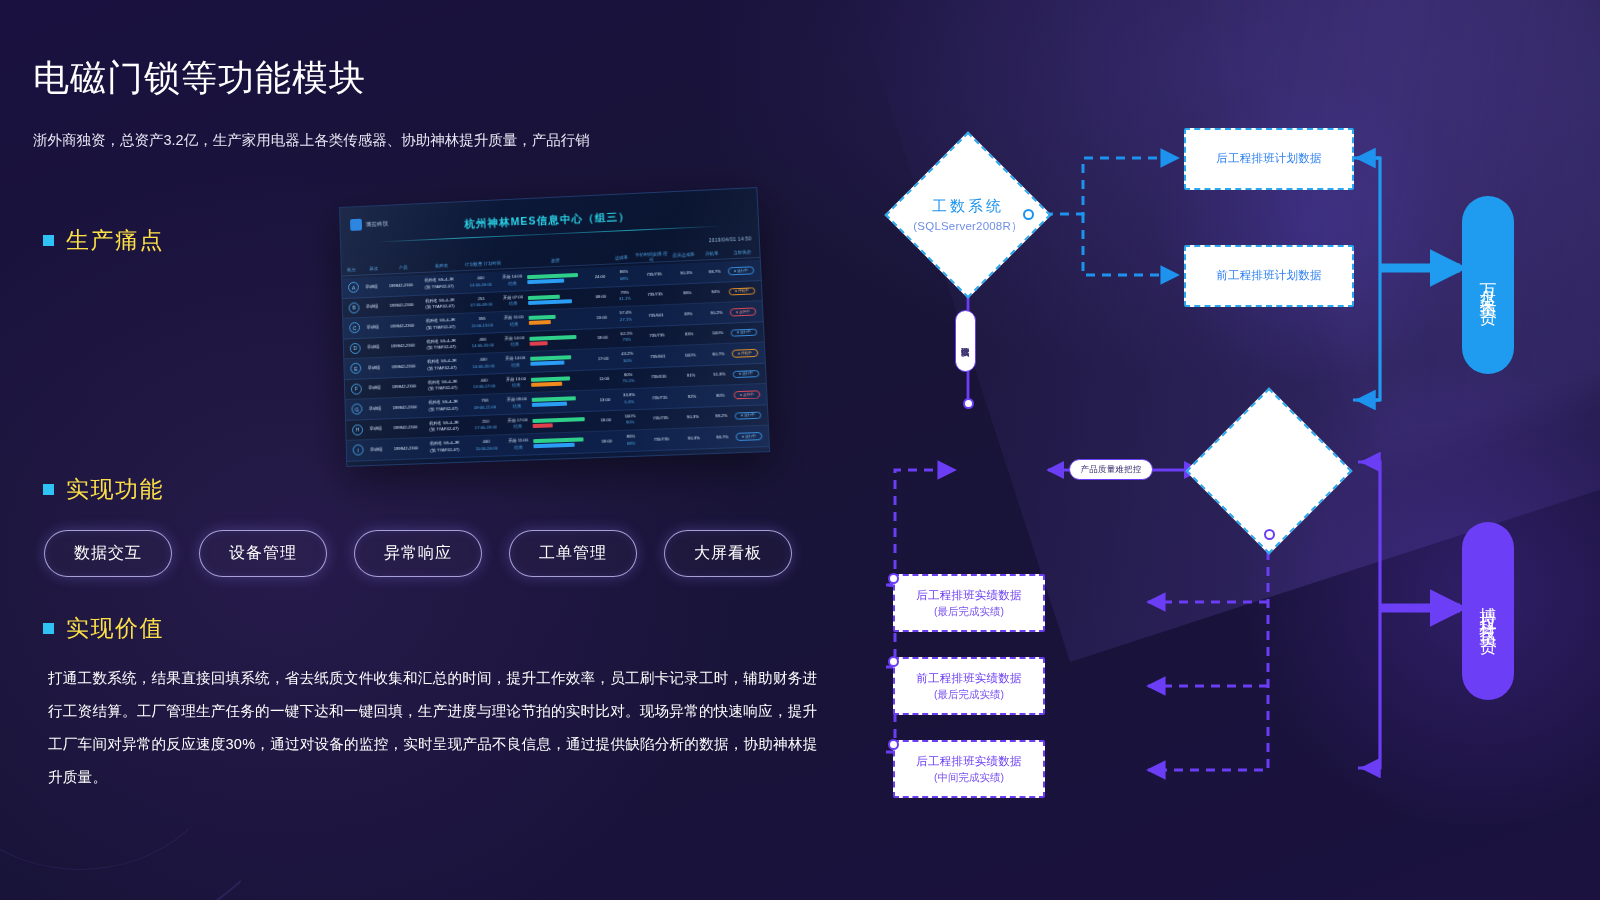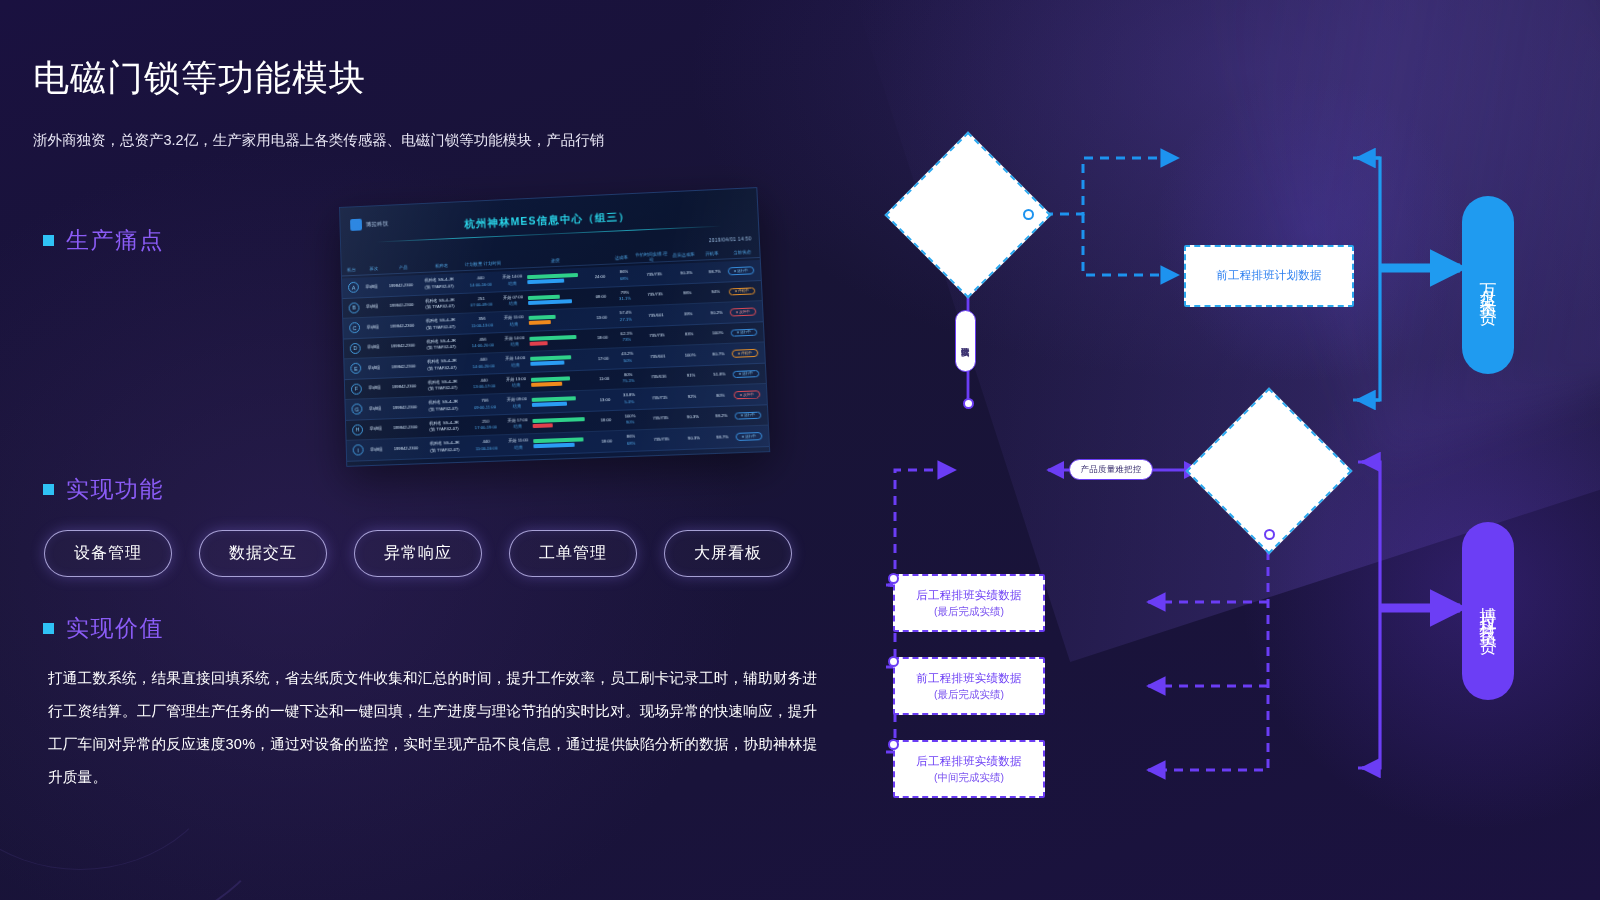--- a/index.html
+++ b/index.html
@@ -58,21 +58,21 @@
     font-size:36px; font-weight:400; letter-spacing:1px; color:#ffffff;
   }
   .company-desc {
     position:absolute; left:33px; top:125px; width:640px;
     font-size:14.5px; line-height:31px; color:#e9e7f5; font-weight:400;
   }
   .section-head {
     position:absolute; display:flex; align-items:center; gap:12px;
   }
   .bullet-sq { width:11px; height:11px; background:#2fc2f5; display:block; }
-  .section-title { font-size:23px; color:#8b5cf6; letter-spacing:1.5px; }
+  .section-title { font-size:23px; color:#fde047; letter-spacing:1.5px; }
 
   .pain-head { left:43px; top:225px; }
   .pain-list {
     position:absolute; left:52px; top:272px;
     border-left:3px solid #7b5bea; padding-left:18px;
   }
   .pain-item { font-size:16.5px; line-height:39.5px; color:#ffffff; letter-spacing:.6px; }
 
   .func-head { left:43px; top:474px; }
   .pills { position:absolute; left:44px; top:530px; display:flex; gap:27px; }
@@ -218,35 +218,35 @@
   <div class="bg-glow-right"></div>
   <div class="bg-curve"></div>
   <div class="bg-curve2"></div>
 </div>
 
 <div class="left">
 
   <div class="company-title">电磁门锁等功能模块</div>
 
   <div class="company-desc">
-    <div>浙外商独资，总资产3.2亿，生产家用电器上各类传感器、电磁门锁等功能模块，产品行销</div>
+    <div>浙外商独资，总资产3.2亿，生产家用电器上各类传感器、协助神林提升质量，产品行销</div>
   </div>
 
   <div class="section-head pain-head">
     <span class="bullet-sq"></span>
     <span class="section-title">生产痛点</span>
   </div>
 
   <div class="section-head func-head">
     <span class="bullet-sq"></span>
     <span class="section-title">实现功能</span>
   </div>
   <div class="pills">
+    <div class="pill">数据交互</div>
     <div class="pill">设备管理</div>
-    <div class="pill">数据交互</div>
     <div class="pill">异常响应</div>
     <div class="pill">工单管理</div>
     <div class="pill">大屏看板</div>
   </div>
 
   <div class="section-head value-head">
     <span class="bullet-sq"></span>
     <span class="section-title">实现价值</span>
   </div>
   <div class="value-body">打通工数系统，结果直接回填系统，省去纸质文件收集和汇总的时间，提升工作效率，员工刷卡记录工时，辅助财务进行工资结算。工厂管理生产任务的一键下达和一键回填，生产进度与理论节拍的实时比对。现场异常的快速响应，提升工厂车间对异常的反应速度30%，通过对设备的监控，实时呈现产品不良信息，通过提供缺陷分析的数据，协助神林提升质量。</div>
@@ -607,30 +607,37 @@
     <path d="M323,602 L323,602" fill="none" stroke="#6b3df5" stroke-width="3"></path>
 
     <path d="M538,462 L560,462 L560,768 L538,768" fill="none" stroke="#6c3ef5" stroke-width="3.2"></path>
     <path d="M560,462 L542,462" fill="none" stroke="#6c3ef5" stroke-width="3.2" marker-end="url(#ap)"></path>
     <path d="M560,768 L542,768" fill="none" stroke="#6c3ef5" stroke-width="3.2" marker-end="url(#ap)"></path>
     <path d="M560,608 L640,608" fill="none" stroke="#6c3ef5" stroke-width="9" marker-end="url(#apfat)"></path>
   </svg>
 
   <div class="diamond-wrap" style="left:64px; top:131px;">
     <div class="diamond"></div>
+    <div class="diamond-label">
+      <div class="dl-main">工数系统</div>
+      <div class="dl-sub">(SQLServer2008R）</div>
+    </div>
   </div>
   <div class="dot" style="left:203px; top:209px;"></div>
 
   <div class="dot purple" style="left:143px; top:398px;"></div>
 
   <div class="diamond-wrap" style="left:365px; top:387px;">
     <div class="diamond"></div>
   </div>
   <div class="dot purple" style="left:444px; top:529px;"></div>
 
+  <div class="dbox blue" style="left:364px; top:128px; width:170px; height:62px;">
+    <div class="dbox-t1">后工程排班计划数据</div>
+  </div>
   <div class="dbox blue" style="left:364px; top:245px; width:170px; height:62px;">
     <div class="dbox-t1">前工程排班计划数据</div>
   </div>
 
   <div class="dbox purple" style="left:73px; top:574px; width:152px; height:58px;">
     <div class="dbox-t1">后工程排班实绩数据</div>
     <div class="dbox-t2">(最后完成实绩)</div>
   </div>
   <div class="dbox purple" style="left:73px; top:657px; width:152px; height:58px;">
     <div class="dbox-t1">前工程排班实绩数据</div>

